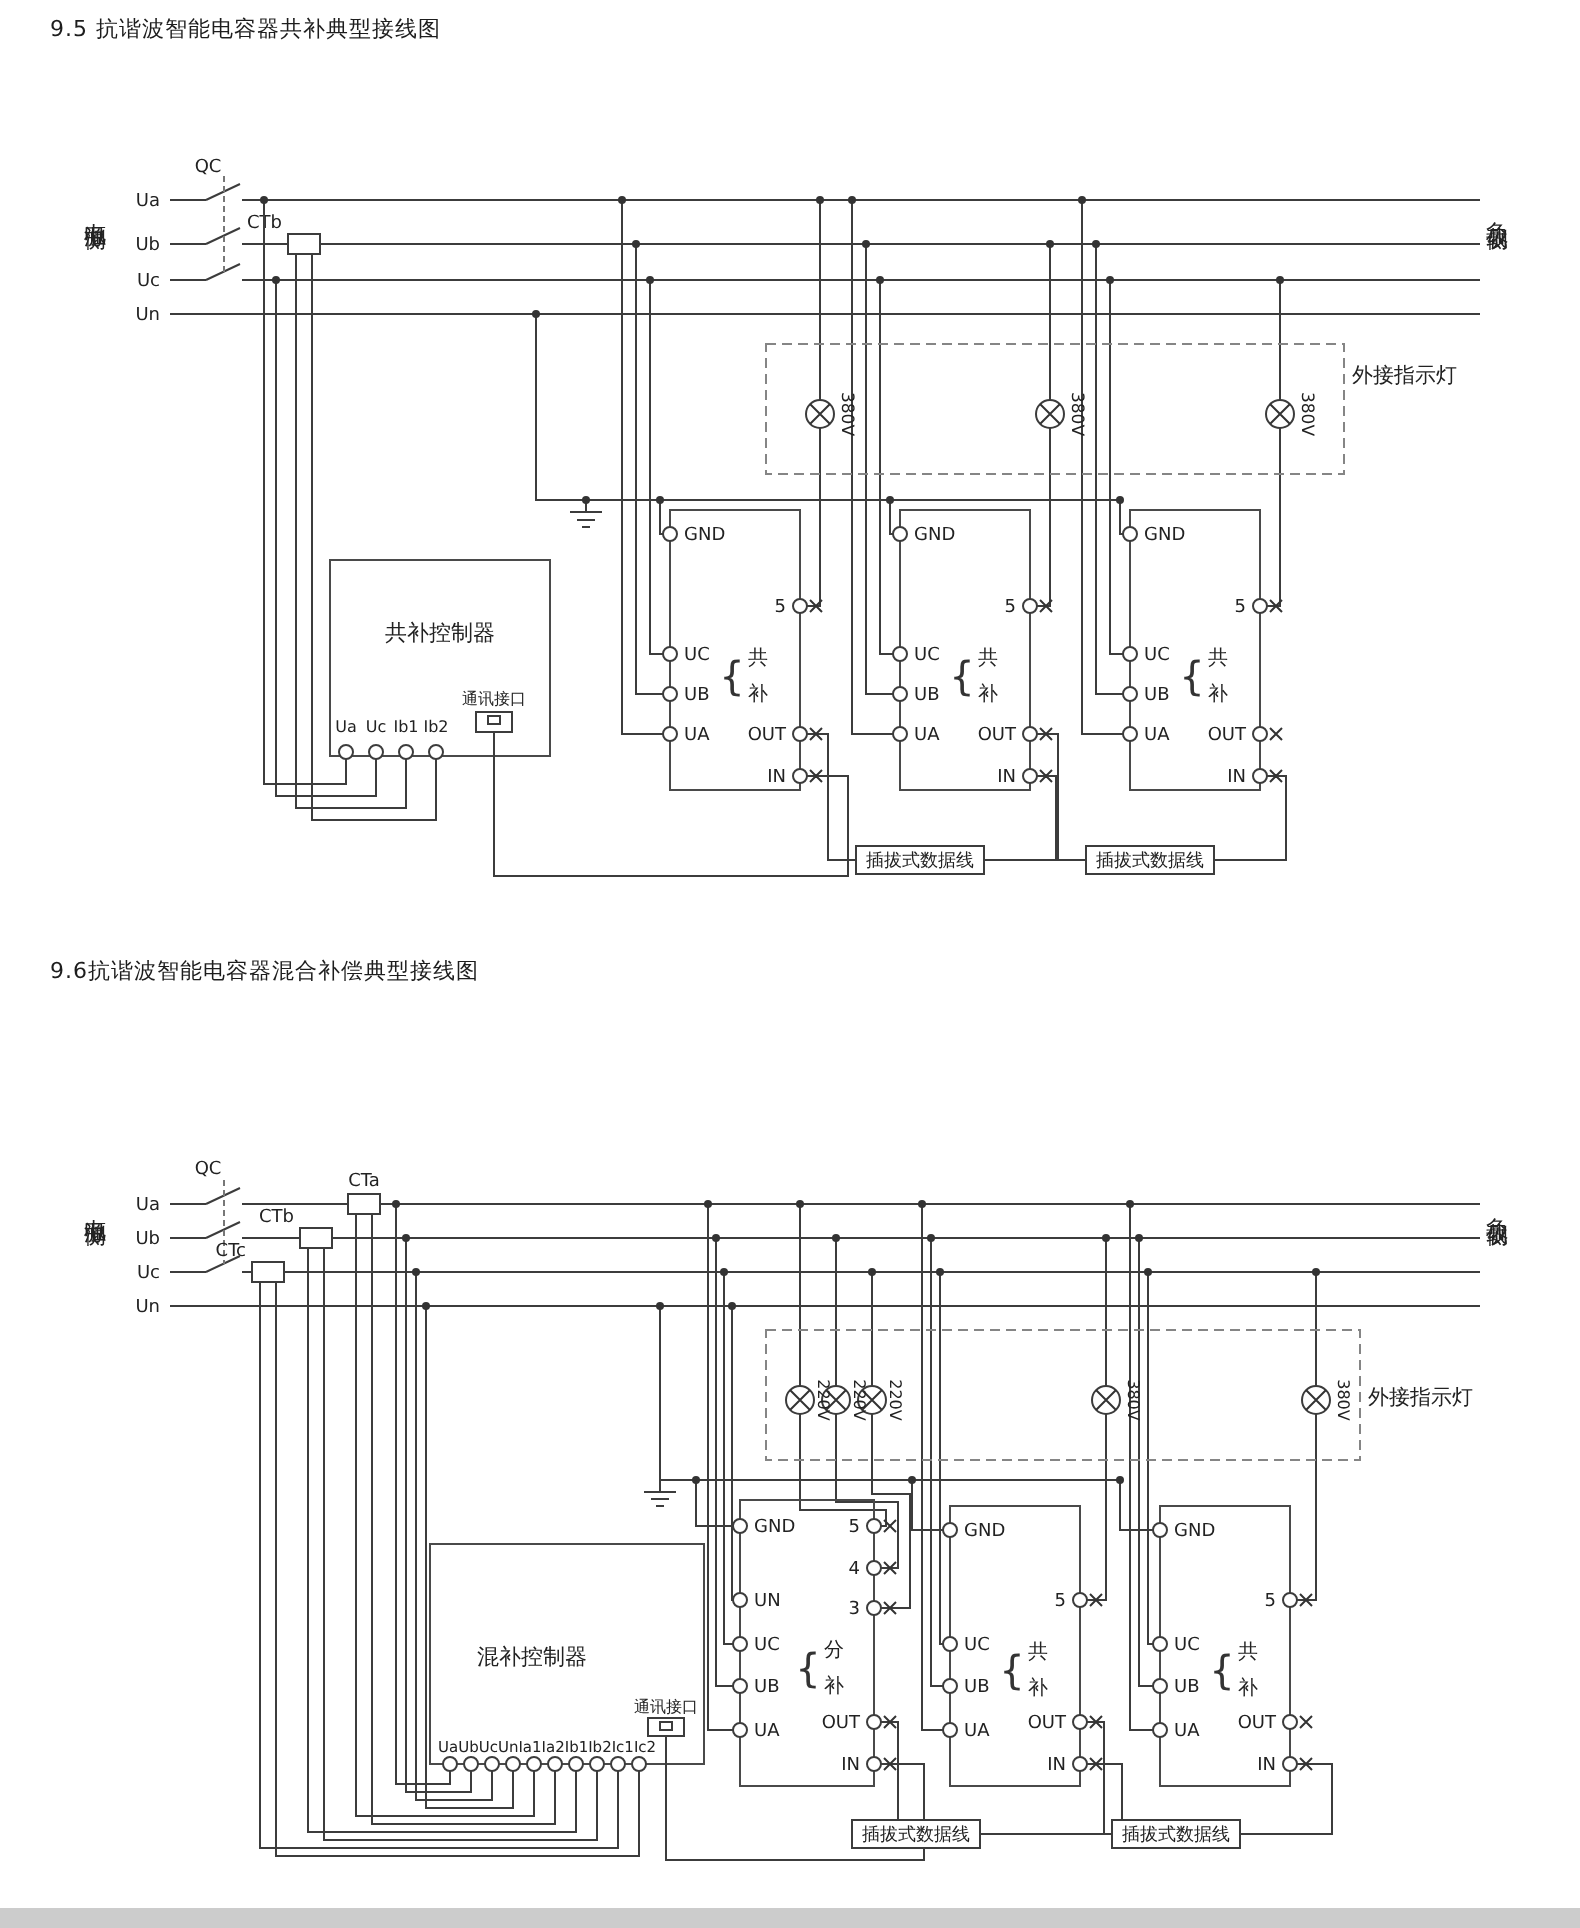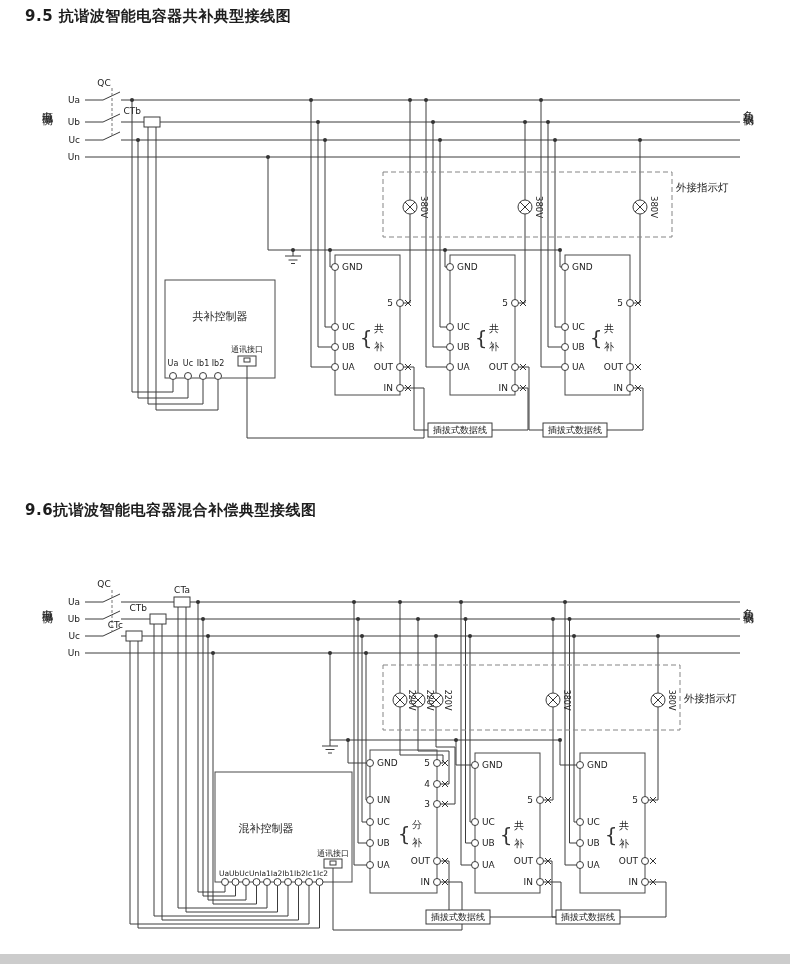--- a/index.html
+++ b/index.html
@@ -1,20 +1,20 @@
 <!DOCTYPE html>
 <html><head>
 <meta charset="utf-8">
 <style>
   html,body{margin:0;padding:0}
   body{width:790px;height:964px;position:relative;background:#fff;
        font-family:"DejaVu Sans","Liberation Sans",sans-serif;overflow:hidden}
-  .title{position:absolute;left:25px;font-size:15px;color:#1d1d1d;font-weight:700;letter-spacing:.5px}
+  .title{position:absolute;left:25px;font-size:11px;color:#1d1d1d;font-weight:400;letter-spacing:.5px}
   #t1{top:7px}
-  #t2{top:501px}
+  #t2{top:478px}
   svg{position:absolute;left:0}
   #d1{top:40px}
   #d2{top:540px}
   svg text{font-family:"DejaVu Sans","Liberation Sans",sans-serif;fill:#222}
   .vside{writing-mode:vertical-rl;text-orientation:upright;letter-spacing:2px;font-size:11px}
   .wire{fill:none;stroke:#3c3c3c;stroke-width:1}
   .boxline{fill:none;stroke:#4a4a4a;stroke-width:1}
   .dashbox{fill:none;stroke:#858585;stroke-width:1;stroke-dasharray:5 3}
   .dashlink{stroke:#777;stroke-width:1;stroke-dasharray:3 2;fill:none}
   .term{fill:#fff;stroke:#3c3c3c;stroke-width:1}

